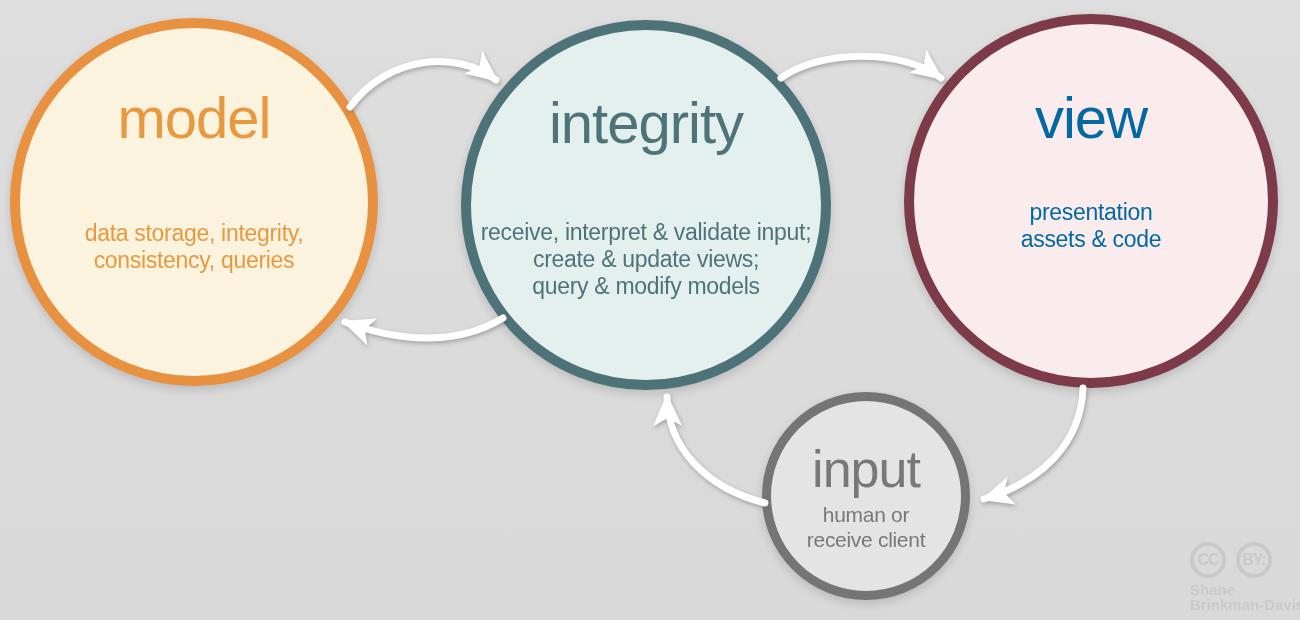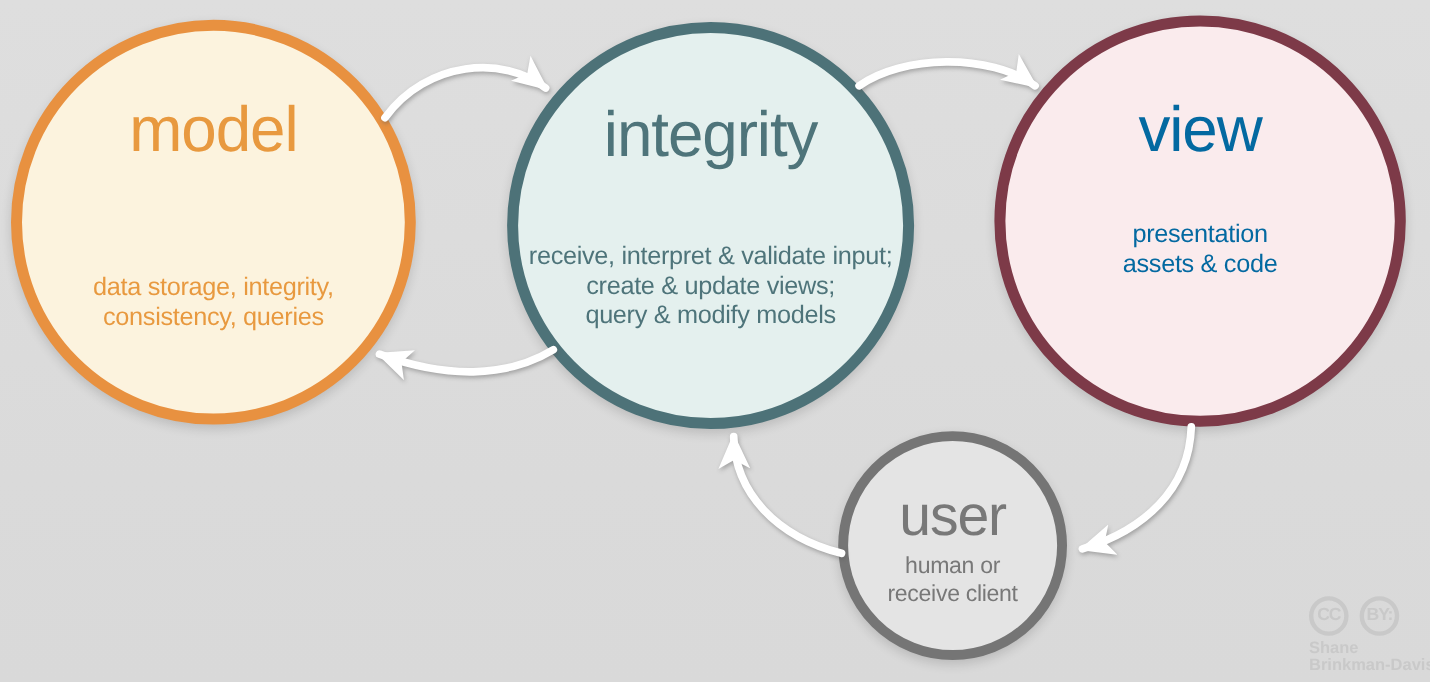--- a/index.html
+++ b/index.html
@@ -51,21 +51,21 @@
   .node-model      { left: 10px;  top: 18px;  width: 368px; height: 368px; border-width: 10px; }
   .node-controller { left: 461px; top: 20px;  width: 370px; height: 370px; border-width: 10px; }
   .node-view       { left: 904px; top: 14px;  width: 374px; height: 374px; border-width: 10px; }
   .node-user       { left: 762px; top: 392px; width: 208px; height: 208px; border-width: 9px;  }
 
   .node-model      .title { padding-top: 61px; }
   .node-controller .title { padding-top: 64px; }
   .node-view       .title { padding-top: 65px; }
   .node-user       .title { padding-top: 42px; font-size: 52px; }
 
-  .node-model      .desc { margin-top: 100px; }
+  .node-model      .desc { margin-top: 73px; }
   .node-controller .desc { margin-top: 67px; }
   .node-view       .desc { margin-top: 52px; }
   .node-user       .desc { margin-top: 7px; font-size: 21px; line-height: 25px; }
 
   .attribution {
     position: absolute;
     left: 1190px;
     top: 542px;
     z-index: 1;
     color: #c9c9c9;
@@ -129,21 +129,21 @@
 
   <div class="circle node-view" style="border-color: rgb(125, 58, 72); background: rgb(250, 235, 237); color: #0369a1;">
     <div class="title">view</div>
     <div class="desc">
       <div>presentation</div>
       <div>assets &amp; code</div>
     </div>
   </div>
 
   <div class="circle node-user" style="border-color: rgb(117, 117, 117); background: rgb(228, 228, 228); color: rgb(120, 120, 120);">
-    <div class="title">user</div>
+    <div class="title">input</div>
     <div class="desc">
       <div>human or</div>
       <div>receive client</div>
     </div>
   </div>
 
   <div class="attribution">
     <div class="badges">
       <span class="badge">CC</span>
       <span class="badge">BY:</span>

